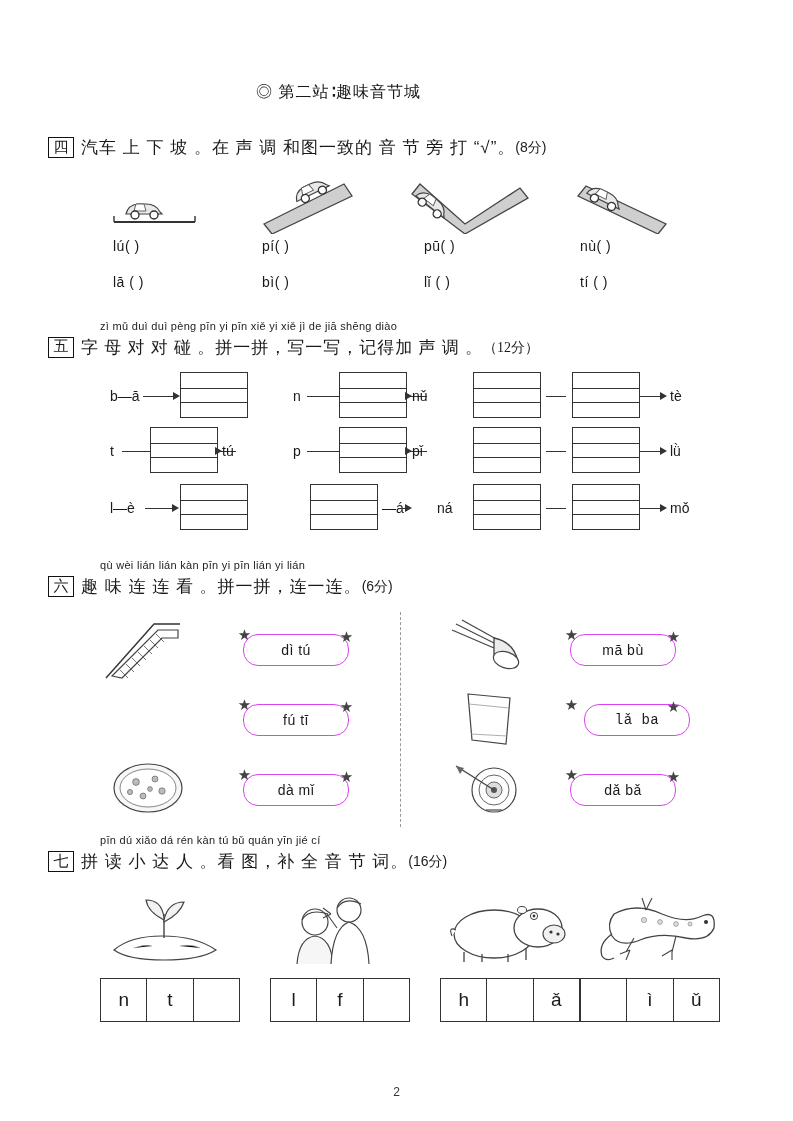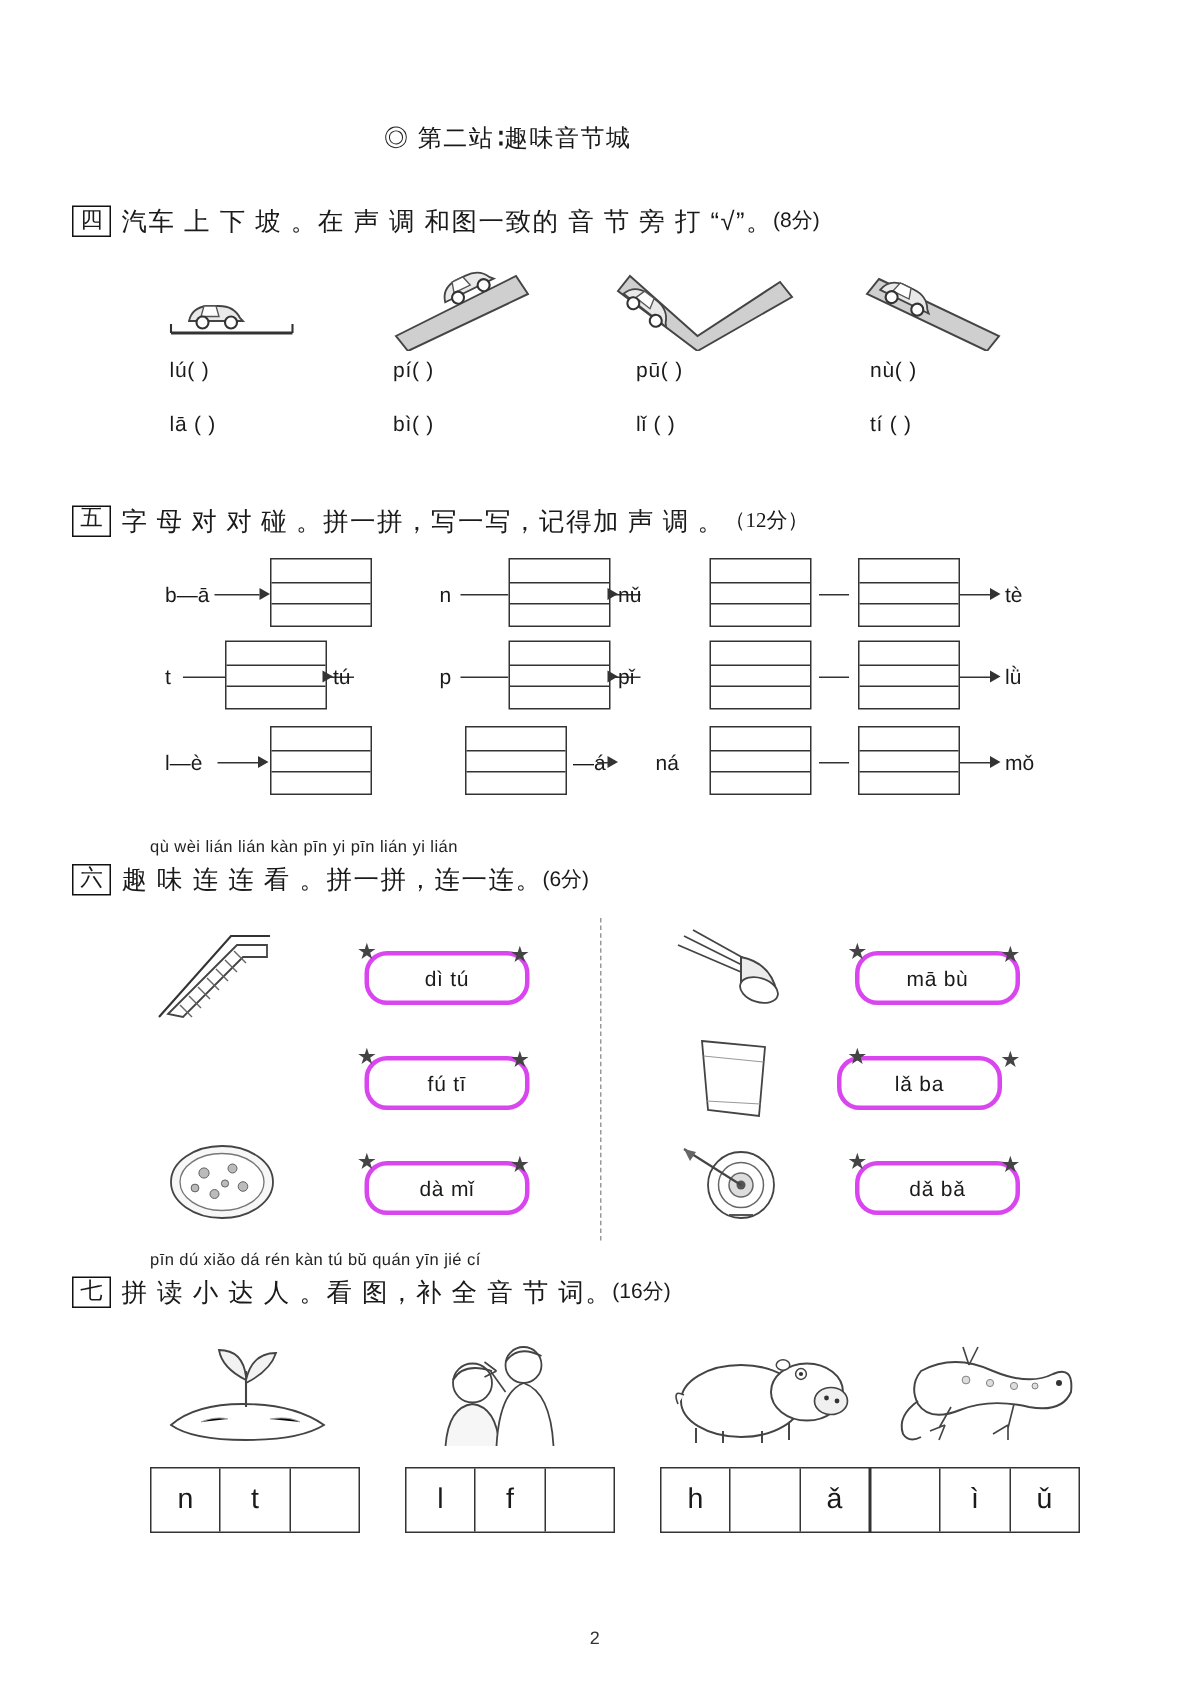--- a/index.html
+++ b/index.html
@@ -57,21 +57,21 @@
   .arrow{position:absolute;width:0;height:0;
     border-top:4px solid transparent;border-bottom:4px solid transparent;
     border-left:7px solid #333;}
 
   
   .s6{position:absolute;top:612px;left:60px;width:680px;height:215px;}
   .vdash{position:absolute;top:0;left:340px;height:215px;
     border-left:1px dashed #999;}
   .star-tag{
     position:absolute;width:104px;height:30px;
-    border:3px solid #d946ef;border-radius:15px;background:#fff;
+    border:1px solid #d946ef;border-radius:15px;background:#fff;
     font-size:14px;display:flex;align-items:center;justify-content:center;
     letter-spacing:.5px;
   }
   .star{
     position:absolute;width:17px;height:17px;color:#444;font-size:15px;
     line-height:17px;text-align:center;
   }
   .pic{position:absolute;}
   .pic svg{display:block;}
 
@@ -152,20 +152,21 @@
 
   <div class="s4-opt" style="top:238px;left:113px;">lú(    )</div>
   <div class="s4-opt" style="top:274px;left:113px;">lā (    )</div>
   <div class="s4-opt" style="top:238px;left:262px;">pí(    )</div>
   <div class="s4-opt" style="top:274px;left:262px;">bì(    )</div>
   <div class="s4-opt" style="top:238px;left:424px;">pū(    )</div>
   <div class="s4-opt" style="top:274px;left:424px;">lǐ (    )</div>
   <div class="s4-opt" style="top:238px;left:580px;">nù(    )</div>
   <div class="s4-opt" style="top:274px;left:580px;">tí (    )</div>
 
+  <div class="pyline" style="top:320px;">zì  mǔ duì duì pèng    pīn yi pīn    xiě yi xiě    jì  de jiā shēng diào</div>
   <div class="qline" style="top:336px;font-family:Liberation Serif, serif;">
     <span class="qnum">五</span><span class="qtext">字 母 对 对 碰 。拼一拼，写一写，记得加 声 调 。</span><span class="qscore">（12分）</span>
   </div>
 
   <div class="lbl" style="top:388px;left:110px;">b—ā</div>
   <div class="dash" style="top:396px;left:143px;width:30px;"></div>
   <div class="arrow" style="top:392px;left:173px;"></div>
   <div class="grid3" style="top:372px;left:180px;width:68px;height:46px;">
       <i style="top:14.6px;"></i>
       <i style="top:29.3px;"></i>
@@ -336,21 +337,21 @@
         <line x1="4" y1="8" x2="42" y2="32" stroke="#444" stroke-width="1.4"></line>
         <path d="M4 8 L12 10 L8 16 Z" fill="#666"></path>
         <line x1="34" y1="52" x2="50" y2="52" stroke="#444" stroke-width="1.2"></line>
       </svg>
     </div>
 
     <div class="star-tag" style="top:22px;left:510px;">mā bù</div>
     <div class="star" style="top:14px;left:503px;">★</div>
     <div class="star" style="top:16px;left:605px;">★</div>
 
-    <div class="star-tag" style="top:92px;left:498px;">lǎ ba</div>
+    <div class="star-tag" style="top:92px;left:524px;font-family:Liberation Mono, monospace;">lǎ ba</div>
     <div class="star" style="top:84px;left:503px;">★</div>
     <div class="star" style="top:86px;left:605px;">★</div>
 
     <div class="star-tag" style="top:162px;left:510px;">dǎ bǎ</div>
     <div class="star" style="top:154px;left:503px;">★</div>
     <div class="star" style="top:156px;left:605px;">★</div>
   </div>
 
   <div class="pyline" style="top:834px;">pīn dú xiǎo dá rén    kàn tú   bǔ quán yīn  jié  cí</div>
   <div class="qline" style="top:850px;">

